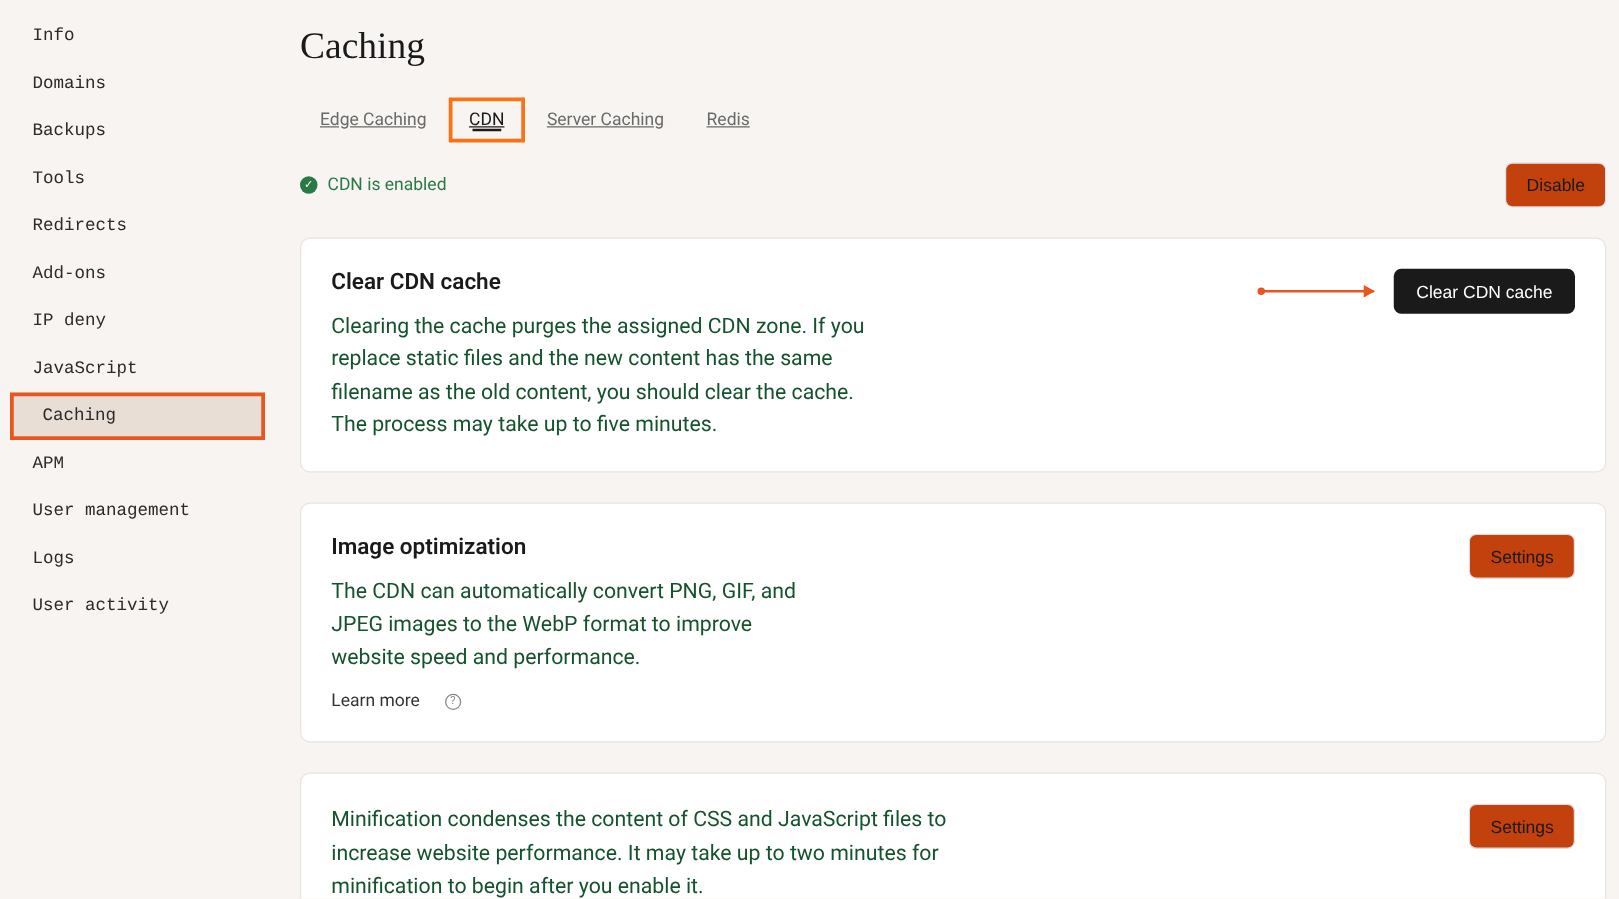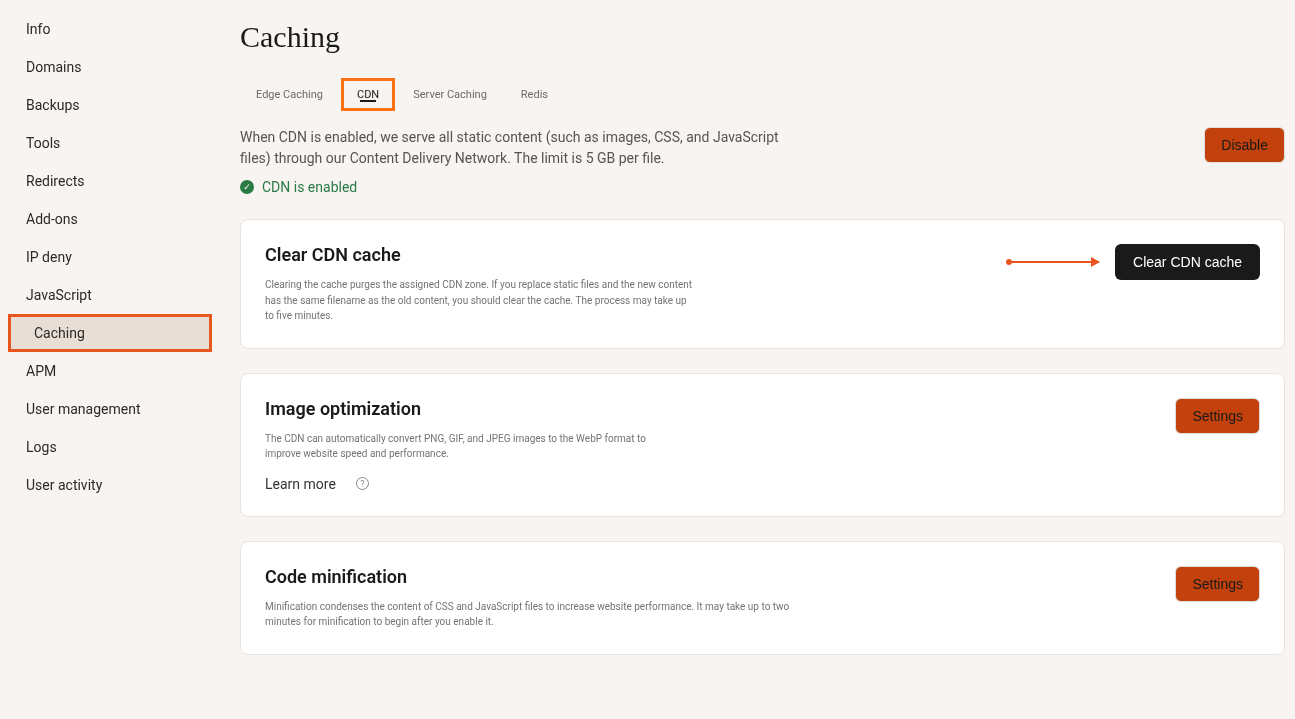--- a/index.html
+++ b/index.html
@@ -17,20 +17,21 @@
     width: 220px;
     padding: 10px 0;
     flex-shrink: 0;
   }
   .sidebar-item {
     padding: 11px 26px;
     font-size: 14px;
     color: #2a2a2a;
     cursor: pointer;
     margin-bottom: 0;
+    font-family: Liberation Mono, monospace;
   }
   .sidebar-item.active {
     background: #e8ded5;
   }
   .sidebar-item.highlighted {
     border: 3px solid #e8561f;
     padding: 8px 23px;
     margin: 0 8px;
   }
   .main {
@@ -46,24 +47,25 @@
     color: #1a1a1a;
   }
   .tabs {
     display: flex;
     gap: 2px;
     margin-bottom: 16px;
     align-items: center;
   }
   .tab {
     padding: 10px 16px;
-    font-size: 11px;
+    font-size: 14px;
     color: #6a6a6a;
     cursor: pointer;
     position: relative;
+    text-decoration: underline;
   }
   .tab.active {
     color: #1a1a1a;
   }
   .tab.active::after {
     content: "";
     position: absolute;
     bottom: 6px;
     left: 16px;
     right: 16px;
@@ -137,23 +139,23 @@
     gap: 20px;
   }
   .card-content { flex: 1; }
   .card-title {
     font-size: 18px;
     font-weight: 600;
     color: #1a1a1a;
     margin-bottom: 12px;
   }
   .card-desc {
-    color: #737373;
+    color: #14532d;
     line-height: 1.55;
-    font-size: 10px;
+    font-size: 17px;
     max-width: 530px;
   }
   .learn-more {
     margin-top: 14px;
     display: flex;
     align-items: center;
     gap: 20px;
     color: #333;
     font-size: 14px;
     cursor: pointer;
@@ -227,21 +229,20 @@
 
   <div class="tabs">
     <div class="tab"><span>Edge Caching</span></div>
     <div class="tab active highlighted"><span>CDN</span></div>
     <div class="tab"><span>Server Caching</span></div>
     <div class="tab"><span>Redis</span></div>
   </div>
 
   <div class="intro-row">
     <div>
-      <p class="intro-text">When CDN is enabled, we serve all static content (such as images, CSS, and JavaScript files) through our Content Delivery Network. The limit is 5 GB per file.</p>
       <div class="status">
         <span class="status-icon">✓</span>
         <span>CDN is enabled</span>
       </div>
     </div>
     <button class="btn-outline">Disable</button>
   </div>
 
   <section class="card">
     <div class="card-content">
@@ -263,21 +264,20 @@
         <span class="info-icon">?</span>
       </div>
     </div>
     <div class="card-action">
       <button class="btn-outline">Settings</button>
     </div>
   </section>
 
   <section class="card">
     <div class="card-content">
-      <h2 class="card-title">Code minification</h2>
       <p class="card-desc">Minification condenses the content of CSS and JavaScript files to increase website performance. It may take up to two minutes for minification to begin after you enable it.</p>
 
     </div>
     <div class="card-action">
       <button class="btn-outline">Settings</button>
     </div>
   </section>
 </main>
 
 </body></html>

